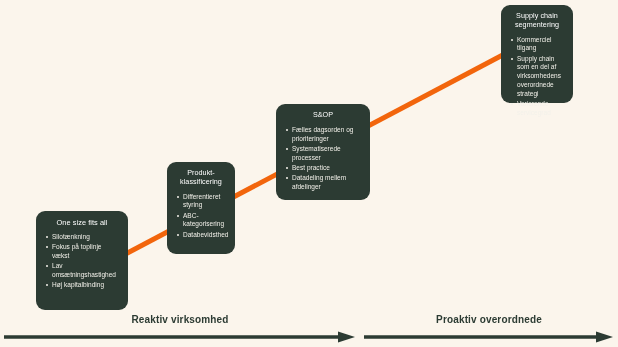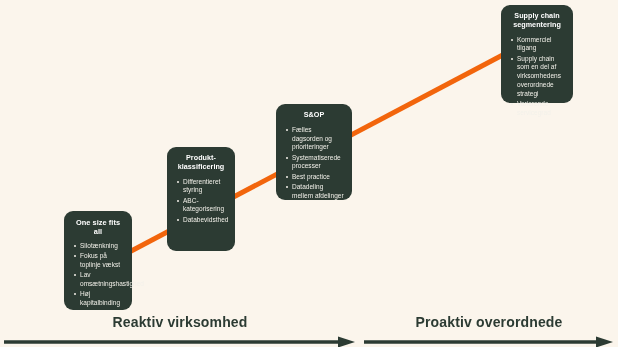--- a/index.html
+++ b/index.html
@@ -35,21 +35,21 @@
     position: absolute;
     background: #2c3b33;
     border-radius: 9px;
     box-sizing: border-box;
     padding: 7px 8px 8px 8px;
     color: #ffffff;
     z-index: 3;
   }
   .box-title {
     font-size: 7.2px;
-    font-weight: bold;
+    font-weight: normal;
     text-align: center;
     line-height: 1.22;
     letter-spacing: 0.05px;
     margin-bottom: 6px;
     color: #ffffff;
   }
   .box-list {
     margin: 0;
     padding: 0;
     list-style: none;
@@ -68,37 +68,37 @@
     position: absolute;
     left: 1.5px;
     top: 3px;
     width: 2px;
     height: 2px;
     border-radius: 50%;
     background: #f3f1ea;
   }
 
   
-  #box-1 { left: 64px;  top: 211px; width: 68px;  height: 99px; }
-  #box-2 { left: 167px; top: 147px; width: 68px;  height: 104px; }
-  #box-3 { left: 276px; top: 104px; width: 76px;  height: 96px; }
+  #box-1 { left: 36px;  top: 211px; width: 92px;  height: 99px; }
+  #box-2 { left: 167px; top: 162px; width: 68px;  height: 92px; }
+  #box-3 { left: 276px; top: 104px; width: 94px;  height: 96px; }
   #box-4 { left: 388px; top: 55px;  width: 72px;  height: 90px; }
   #box-5 { left: 501px; top: 5px;   width: 72px;  height: 98px; }
 
   #box-1 .box-title { font-size: 7.4px; }
 
   
   .axis-group {
     position: absolute;
     z-index: 2;
   }
   #axis-left  { left: 4px;   top: 314px; width: 352px; }
   #axis-right { left: 364px; top: 314px; width: 250px; }
   .axis-label {
-    font-size: 14px;
+    font-size: 10px;
     font-weight: bold;
     color: #2c3b33;
     text-align: center;
     letter-spacing: 0.15px;
     margin-bottom: 6px;
     white-space: nowrap;
   }
   .axis-arrow {
     display: block;
     width: 100%;

